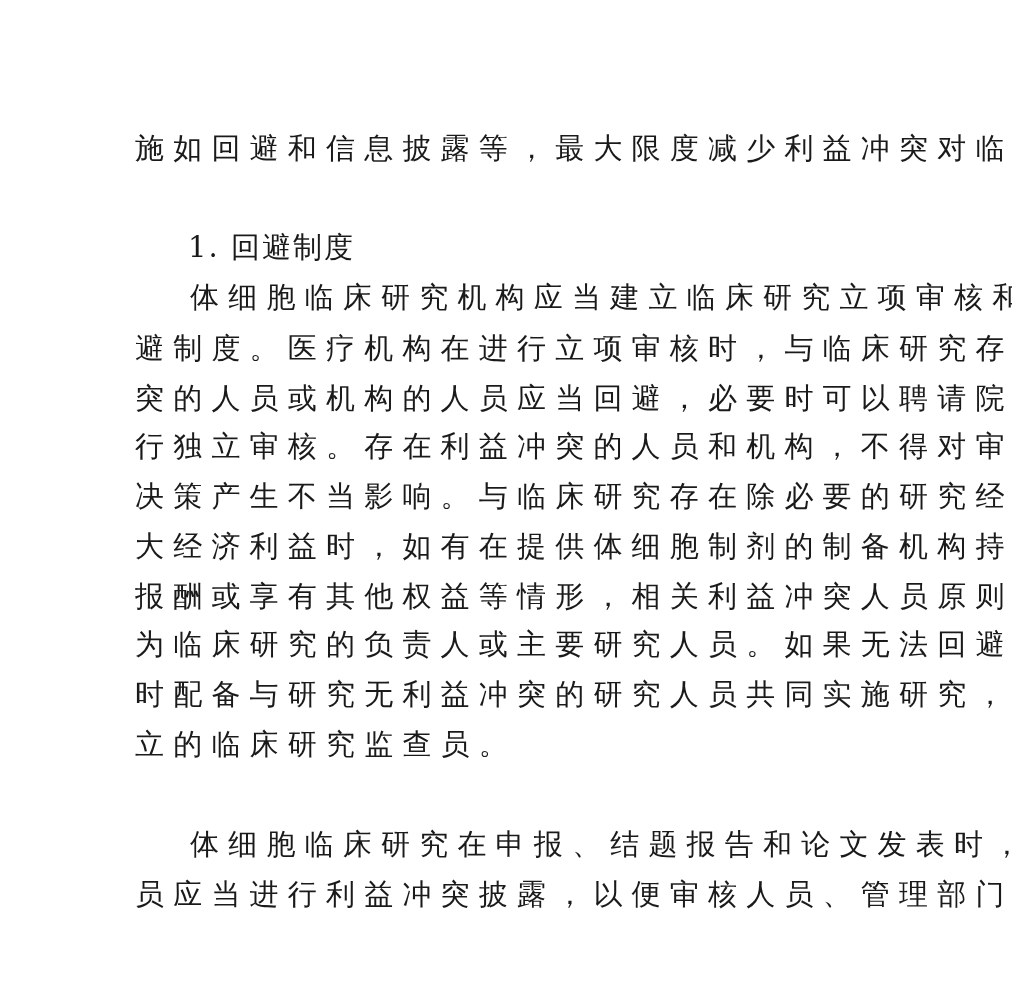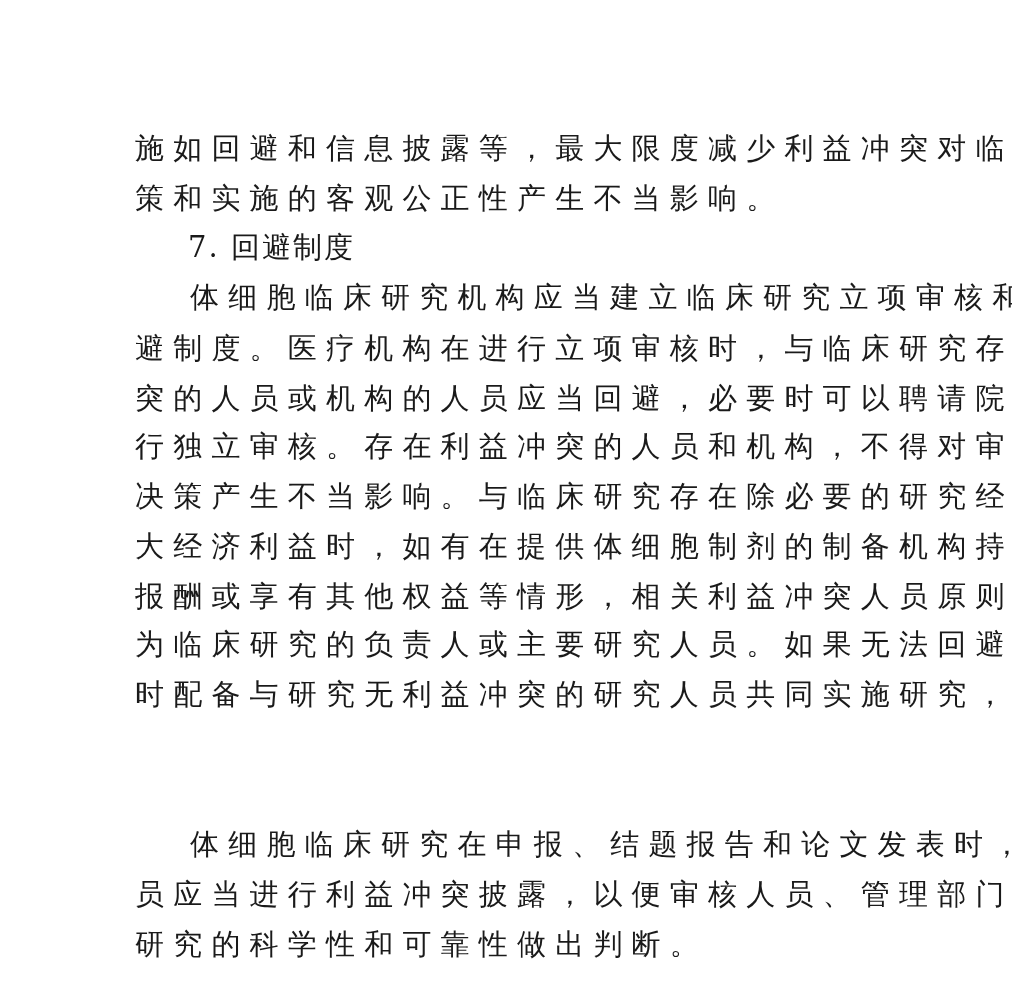--- a/index.html
+++ b/index.html
@@ -34,27 +34,26 @@
     letter-spacing: 9.2px;
   }
   .indent { left: 190px; }
   .heading { left: 188px; letter-spacing: 2px; }
 </style>
 </head>
 <body>
 
 <div class="page">
   <div class="line" style="top:128px">施如回避和信息披露等，最大限度减少利益冲突对临床研究决</div>
-  <div class="line" style="top:178px">策和实施的客观公正性产生不当影响。</div>
-  <div class="line heading" style="top:227px">7. 回避制度</div>
+  <div class="line heading" style="top:227px">1. 回避制度</div>
   <div class="line indent" style="top:277px">体细胞临床研究机构应当建立临床研究立项审核和研究回</div>
   <div class="line" style="top:328px">避制度。医疗机构在进行立项审核时，与临床研究存在利益冲</div>
   <div class="line" style="top:378px">突的人员或机构的人员应当回避，必要时可以聘请院外专家进</div>
   <div class="line" style="top:426px">行独立审核。存在利益冲突的人员和机构，不得对审核人员的</div>
   <div class="line" style="top:476px">决策产生不当影响。与临床研究存在除必要的研究经费外的重</div>
   <div class="line" style="top:526px">大经济利益时，如有在提供体细胞制剂的制备机构持股、领取</div>
   <div class="line" style="top:576px">报酬或享有其他权益等情形，相关利益冲突人员原则上不得作</div>
   <div class="line" style="top:624px">为临床研究的负责人或主要研究人员。如果无法回避，应当同</div>
   <div class="line" style="top:674px">时配备与研究无利益冲突的研究人员共同实施研究，并聘请独</div>
+  <div class="line" style="top:724px">立的临床研究监查员。</div>
   <div class="line indent" style="top:824px">体细胞临床研究在申报、结题报告和论文发表时，研究人</div>
   <div class="line" style="top:874px">员应当进行利益冲突披露，以便审核人员、管理部门和同行对</div>
-  <div class="line" style="top:924px">研究的科学性和可靠性做出判断。</div>
 </div>
 
 </body></html>

